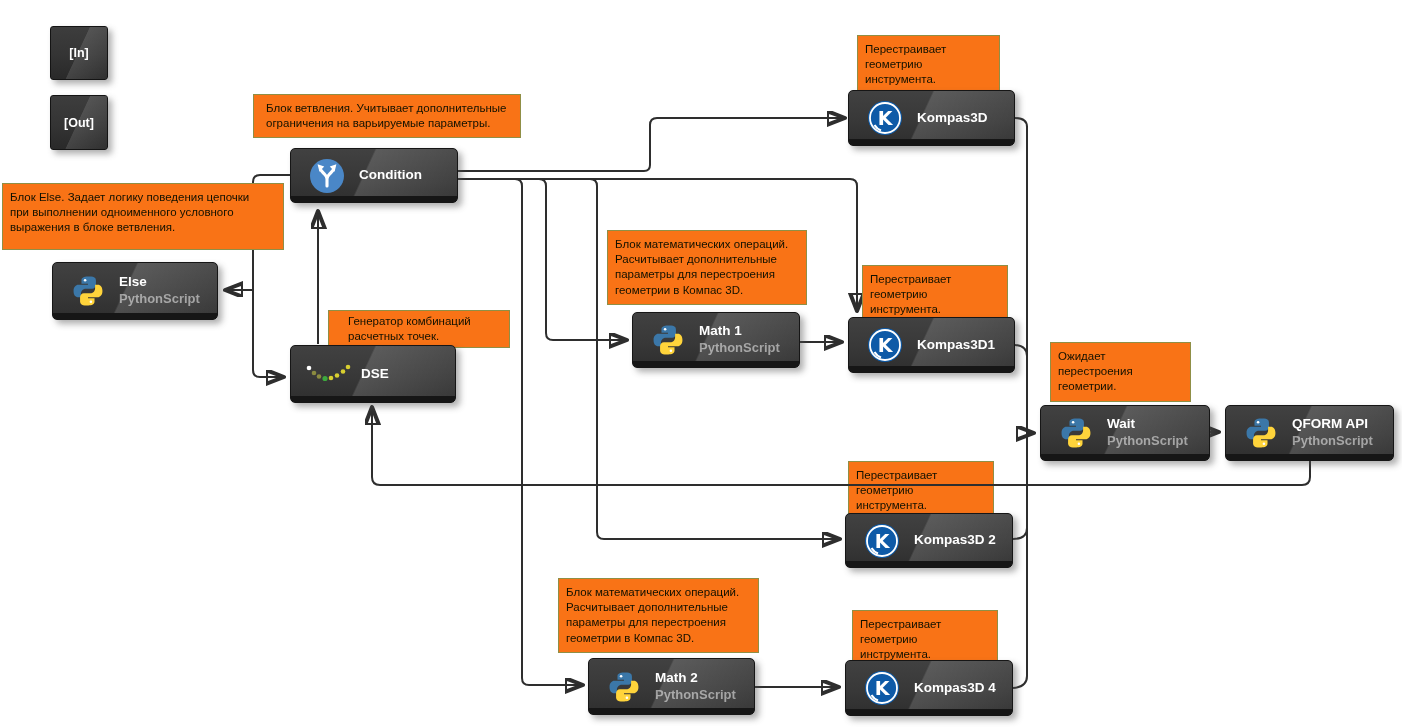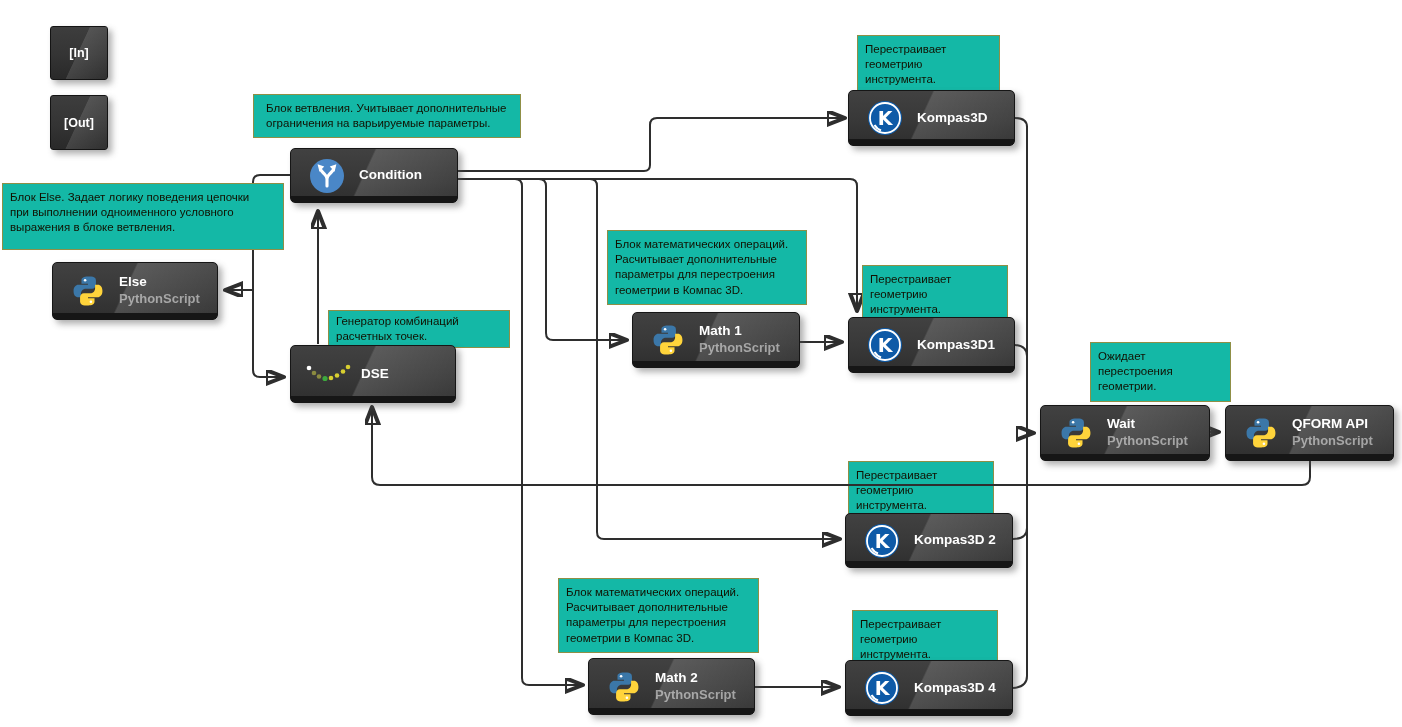--- a/index.html
+++ b/index.html
@@ -2,21 +2,21 @@
 <html><head>
 <meta charset="utf-8">
 <style>
   html,body{margin:0;padding:0;background:#fff;}
   .canvas{position:relative;width:1402px;height:727px;background:#ffffff;overflow:hidden;
           font-family:"Liberation Sans", sans-serif;}
   
   svg.wires{position:absolute;left:0;top:0;z-index:1;}
   svg.wires path{stroke:#2e2e2e;stroke-width:2;fill:none;stroke-linejoin:round;}
   
-  .note{position:absolute;z-index:2;background:#14b8a6;border:1px solid #8f8f46;
+  .note{position:absolute;z-index:2;background:#f97316;border:1px solid #8f8f46;
         color:#111100;font-size:11.5px;line-height:1.32;padding:6px 7px;
         white-space:pre-line;box-sizing:border-box;}
   .note.under{z-index:0;}
   
   .node{position:absolute;z-index:3;display:flex;align-items:center;
         background:linear-gradient(180deg,#414141 0%,#383838 55%,#2e2e2e 100%);
         border:1px solid #161616;border-radius:5px;
         box-shadow:4px 4px 6px rgba(80,80,80,.45);box-sizing:border-box;}
   .node::before{content:"";position:absolute;inset:0;border-radius:inherit;pointer-events:none;
         background:linear-gradient(115deg,rgba(255,255,255,0) 44%,rgba(255,255,255,.14) 45%,rgba(255,255,255,.04) 100%);}
@@ -68,29 +68,29 @@
     <path d="M1310 461 V477 Q1310 485 1302 485 H380 Q372 485 372 477 V408" marker-end="url(#arw)"></path>
   </svg>
 
   <div class="note" style="left:253px;top:94px;width:268px;min-height:44px;padding-left:12px;">Блок ветвления. Учитывает дополнительные
 ограничения на варьируемые параметры.</div>
   <div class="note" style="left:857px;top:35px;width:143px;min-height:38px;">Перестраивает геометрию
 инструмента.</div>
   <div class="note" style="left:2px;top:183px;width:282px;min-height:67px;">Блок Else. Задает логику поведения цепочки
 при выполнении одноименного условного
 выражения в блоке ветвления.</div>
-  <div class="note" style="left:328px;top:310px;width:182px;min-height:33px;padding:3px 7px;">Генератор комбинаций
+  <div class="note" style="left:328px;top:310px;width:182px;min-height:33px;padding:3px 19px;">Генератор комбинаций
 расчетных точек.</div>
   <div class="note" style="left:607px;top:230px;width:200px;min-height:66px;">Блок математических операций.
 Расчитывает дополнительные
 параметры для перестроения
 геометрии в Компас 3D.</div>
   <div class="note" style="left:862px;top:265px;width:146px;min-height:38px;">Перестраивает геометрию
 инструмента.</div>
-  <div class="note" style="left:1050px;top:342px;width:141px;min-height:45px;margin-left:40px;">Ожидает перестроения
+  <div class="note" style="left:1050px;top:342px;width:141px;min-height:45px;">Ожидает перестроения
 геометрии.</div>
   <div class="note" style="left:558px;top:578px;width:201px;min-height:68px;">Блок математических операций.
 Расчитывает дополнительные
 параметры для перестроения
 геометрии в Компас 3D.</div>
   <div class="note" style="left:852px;top:610px;width:146px;min-height:36px;">Перестраивает геометрию
 инструмента.</div>
 
   <div class="port" style="left:50px;top:26px;width:58px;height:54px;">
     <span>[In]</span>

